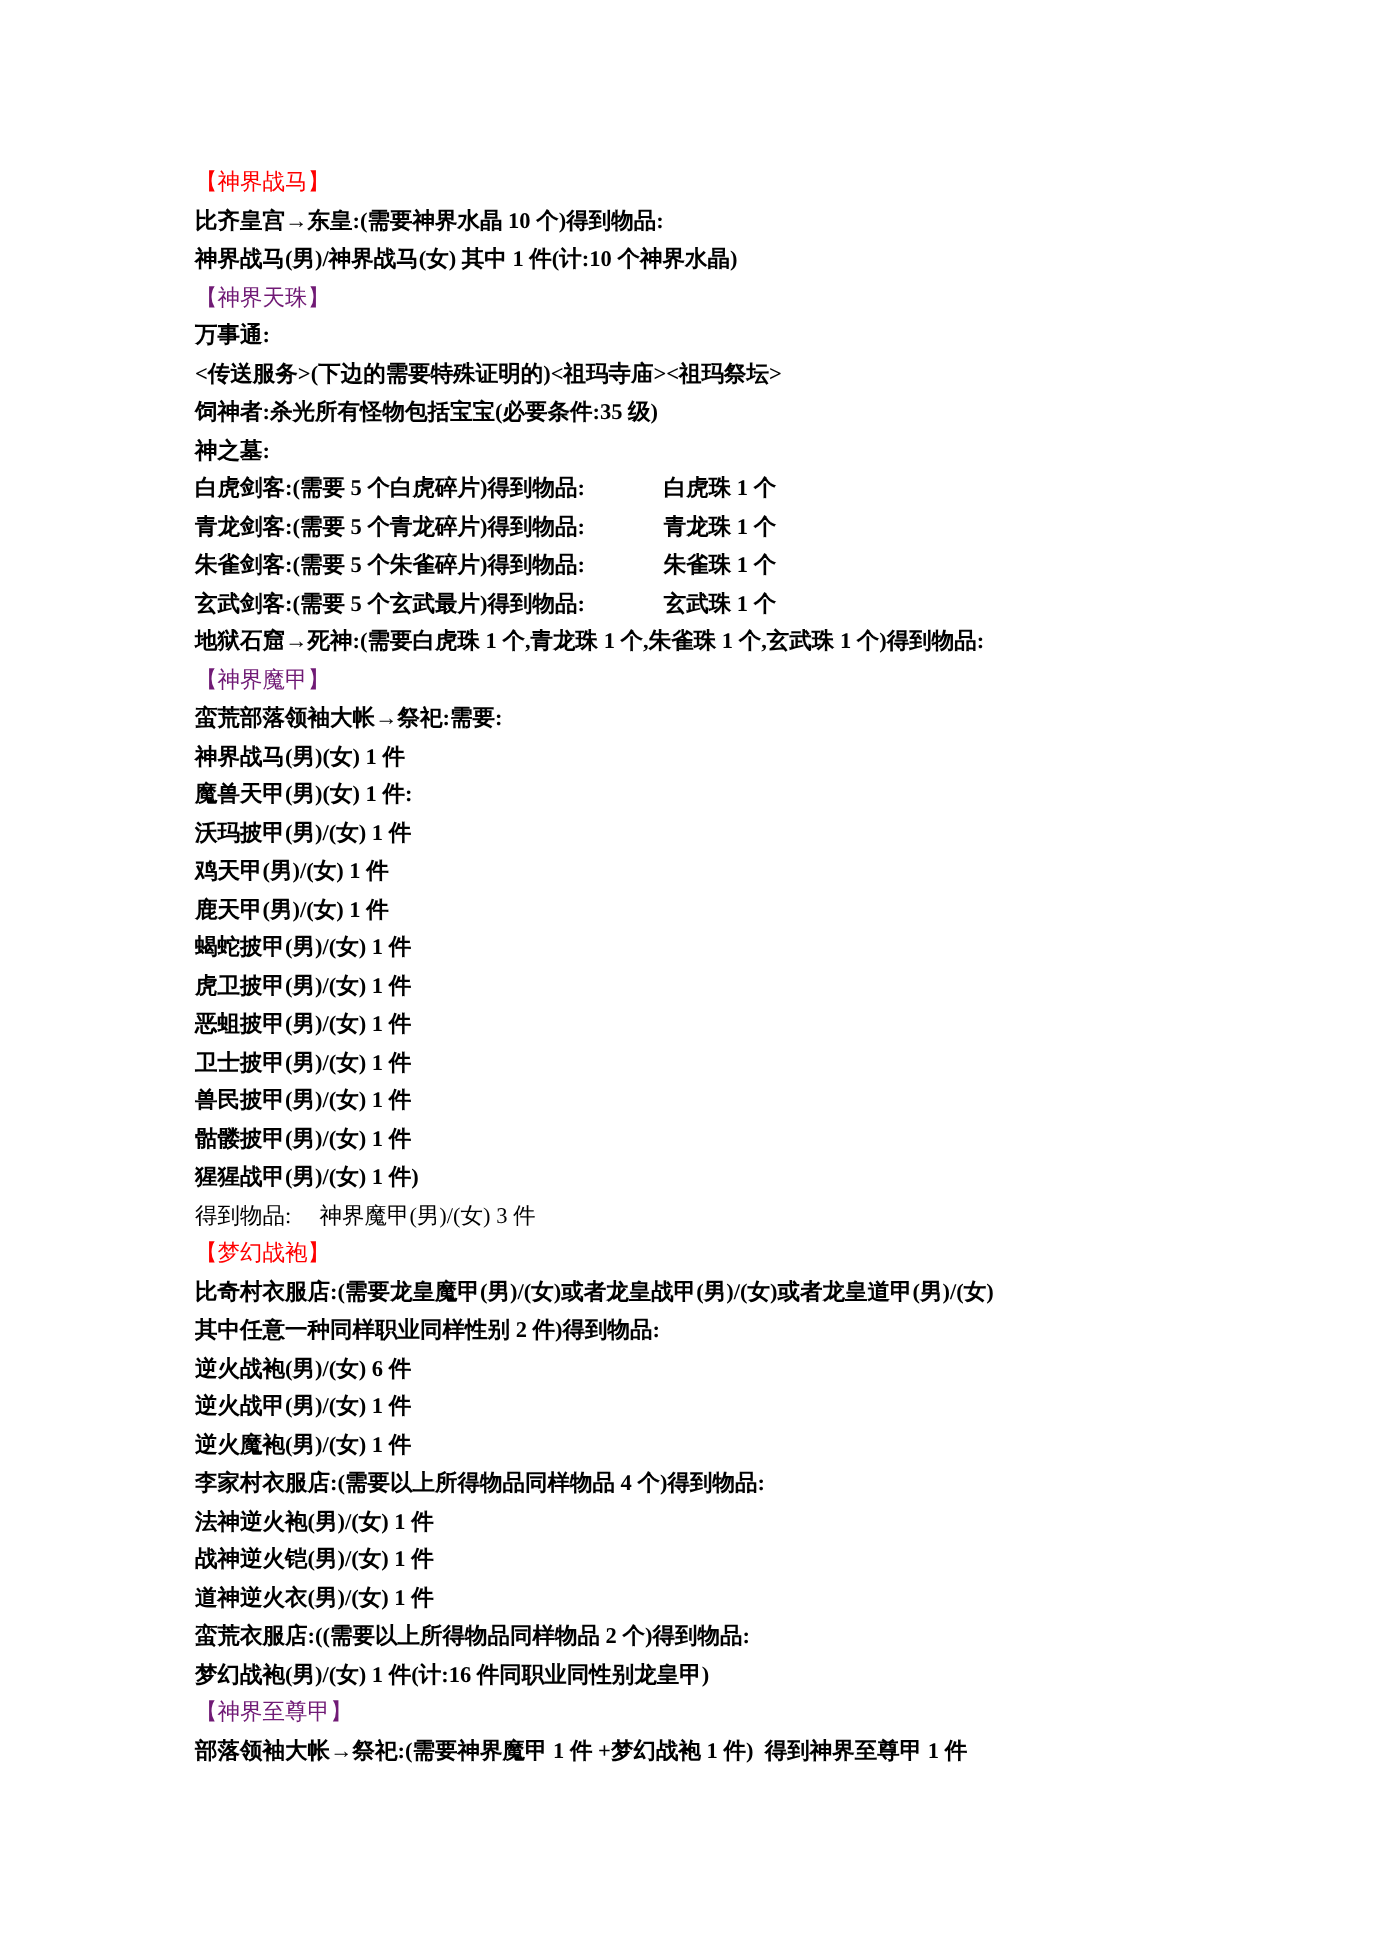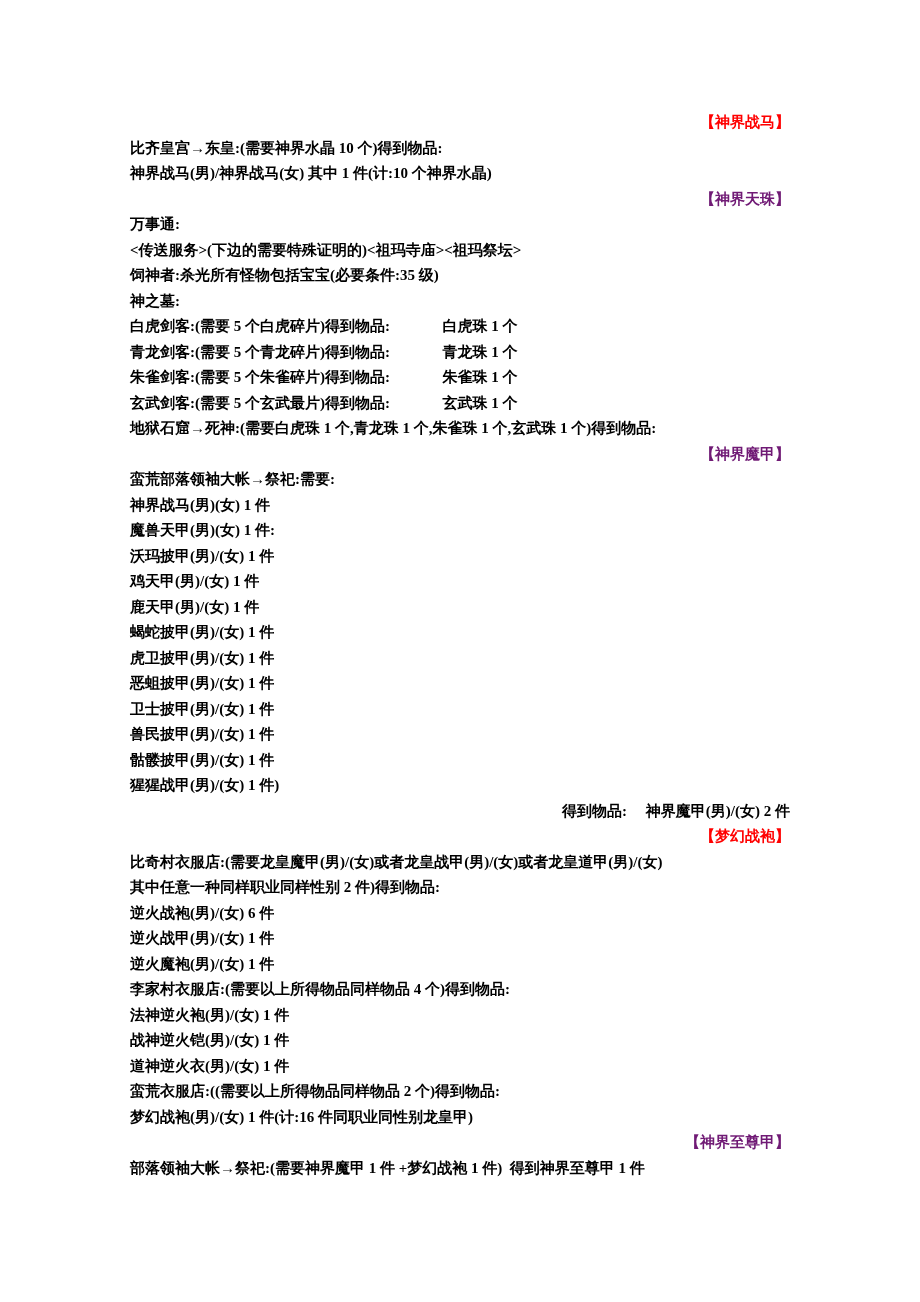--- a/index.html
+++ b/index.html
@@ -11,22 +11,21 @@
       margin: 0;
       padding: 110px 130px 50px 130px;
       width: 920px;
       box-sizing: border-box;
     }
     .line {
       white-space: pre;
       font-weight: bold;
     }
     .bold {
-      font-weight: bold;
-      text-align: right;
+      font-weight: normal;
     }
     .red {
       color: #ff0000;
     }
     .blue {
       color: #701a75;
     }
   </style>
 </head>
 <body>
@@ -52,21 +51,21 @@
     <div class="line ">沃玛披甲(男)/(女) 1 件</div>
     <div class="line ">鸡天甲(男)/(女) 1 件</div>
     <div class="line ">鹿天甲(男)/(女) 1 件</div>
     <div class="line ">蝎蛇披甲(男)/(女) 1 件</div>
     <div class="line ">虎卫披甲(男)/(女) 1 件</div>
     <div class="line ">恶蛆披甲(男)/(女) 1 件</div>
     <div class="line ">卫士披甲(男)/(女) 1 件</div>
     <div class="line ">兽民披甲(男)/(女) 1 件</div>
     <div class="line ">骷髅披甲(男)/(女) 1 件</div>
     <div class="line ">猩猩战甲(男)/(女) 1 件)</div>
-    <div class="line bold">得到物品:     神界魔甲(男)/(女) 2 件</div>
+    <div class="line bold">得到物品:     神界魔甲(男)/(女) 3 件</div>
     <div class="line bold red">【梦幻战袍】</div>
     <div class="line ">比奇村衣服店:(需要龙皇魔甲(男)/(女)或者龙皇战甲(男)/(女)或者龙皇道甲(男)/(女)</div>
     <div class="line ">其中任意一种同样职业同样性别 2 件)得到物品:</div>
     <div class="line ">逆火战袍(男)/(女) 6 件</div>
     <div class="line ">逆火战甲(男)/(女) 1 件</div>
     <div class="line ">逆火魔袍(男)/(女) 1 件</div>
     <div class="line ">李家村衣服店:(需要以上所得物品同样物品 4 个)得到物品:</div>
     <div class="line ">法神逆火袍(男)/(女) 1 件</div>
     <div class="line ">战神逆火铠(男)/(女) 1 件</div>
     <div class="line ">道神逆火衣(男)/(女) 1 件</div>

